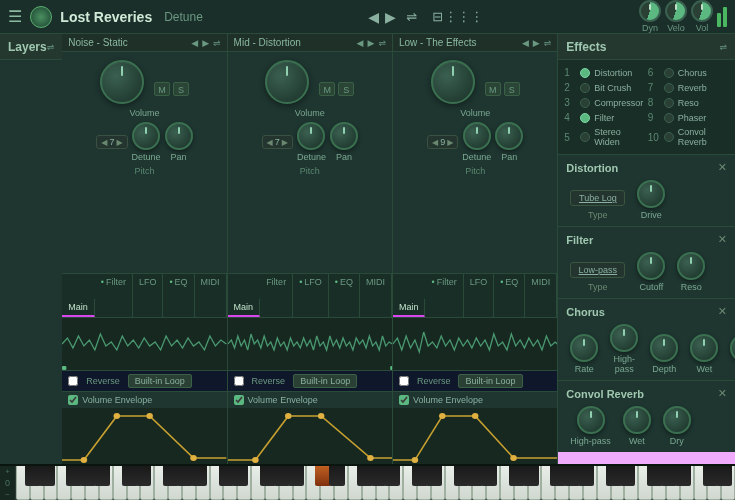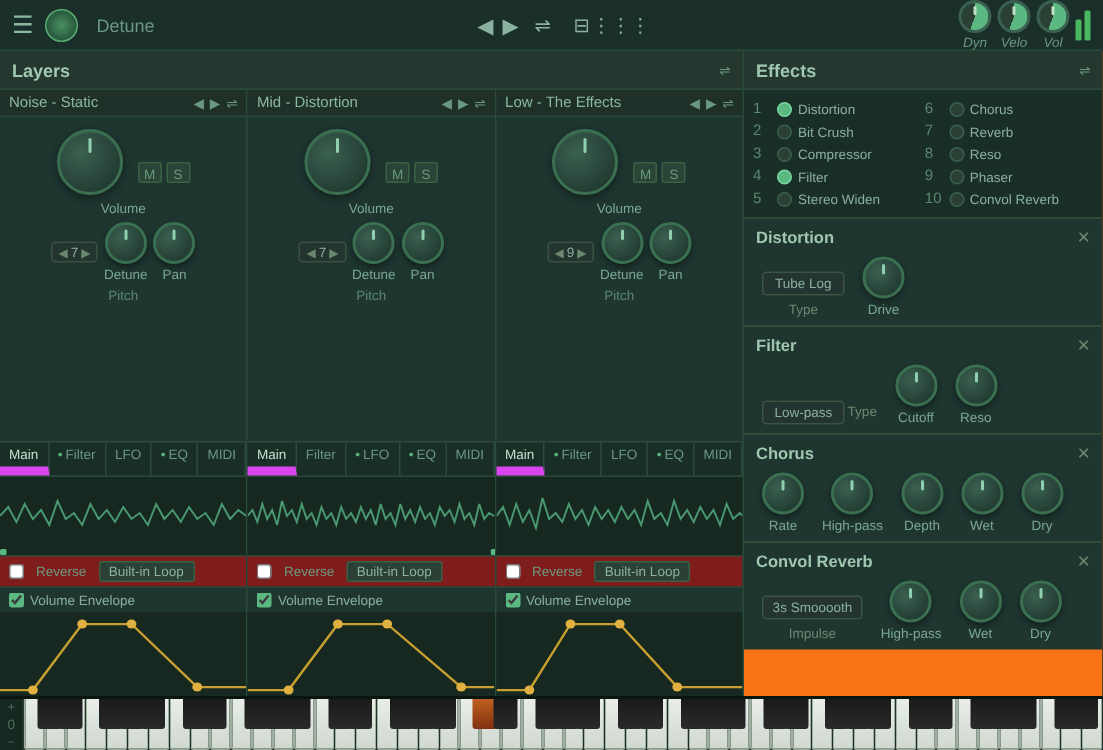--- a/index.html
+++ b/index.html
@@ -45,21 +45,21 @@
       font-size: 12px;
       min-width: 120px;
       text-align: center;
     }
     .top-bar .nav-btn { color: #8ab0a0; cursor: pointer; font-size: 14px; }
     .top-bar .icon-btn {
       width: 20px; height: 20px; display: flex; align-items: center; justify-content: center;
       color: #8ab0a0; cursor: pointer; font-size: 13px;
     }
     .right-controls { display: flex; align-items: center; gap: 4px; }
-    .knob-group { display: flex; flex-direction: column; align-items: center; gap: 1px; font-style: italic; }
+    .knob-group { display: flex; flex-direction: column; align-items: center; gap: 1px; }
     .knob-sm {
       width: 22px; height: 22px; border-radius: 50%;
       background: conic-gradient(#5ab880 0deg, #5ab880 200deg, #2a4035 200deg);
       border: 2px solid #3a6050;
       position: relative;
     }
     .knob-sm::after {
       content: '';
       position: absolute; top: 2px; left: 50%; transform: translateX(-50%);
       width: 2px; height: 6px;
@@ -74,21 +74,21 @@
       display: flex;
       height: calc(500px - 34px - 36px);
     }
 
     
     .layers-panel {
       flex: 0 0 465px;
       background: #1e3530;
       border-right: 1px solid #2a4a3a;
       display: flex;
-      flex-direction: column;
+      flex-direction: row;
     }
     .panel-header {
       display: flex; align-items: center; justify-content: space-between;
       padding: 4px 8px;
       background: #243830;
       border-bottom: 1px solid #2a4a3a;
       height: 26px;
     }
     .panel-title { font-size: 12px; color: #a0c8b0; font-weight: 600; }
     .panel-header-right { display: flex; gap: 6px; }
@@ -167,36 +167,36 @@
     .pitch-arrows { font-size: 8px; color: #6a8870; }
 
     .tab-row {
       display: flex; gap: 0; border-top: 1px solid #2a4a3a; border-bottom: 1px solid #2a4a3a;
       background: #1a2e28;
     }
     .tab-item {
       padding: 3px 6px; font-size: 9px; color: #6a9880; cursor: pointer;
       border-right: 1px solid #2a4a3a;
     }
-    .tab-item.active { color: #c0e0c8; border-bottom: 6px solid #d946ef; }
+    .tab-item.active { color: #c0e0c8; border-bottom: 2px solid #d946ef; margin-top: 25px; }
     .tab-item.dot::before { content: '•'; margin-right: 2px; color: #5ab880; }
 
     
     .waveform-area {
       background: #162820;
       margin: 0;
       height: 52px;
       position: relative;
       overflow: hidden;
     }
     .waveform-svg { width: 100%; height: 100%; }
 
     .loop-controls {
       display: flex; align-items: center; gap: 8px;
-      padding: 3px 6px; background: #7f1d1d;
+      padding: 3px 6px; background: #0f172a;
       font-size: 9px; color: #6a9880;
       border-top: 1px solid #2a4a3a;
     }
     .loop-checkbox { width: 10px; height: 10px; accent-color: #5ab880; }
     .loop-btn {
       padding: 1px 6px; background: #2a4035; border: 1px solid #3a6045;
       border-radius: 2px; font-size: 9px; color: #8ab0a0; cursor: pointer;
     }
 
     .vol-env {
@@ -208,21 +208,21 @@
     .env-area {
       background: #162820;
       height: 56px;
       position: relative;
       overflow: hidden;
     }
 
     
     .effects-panel {
       flex: 1;
-      background: #f97316;
+      background: #f0abfc;
       display: flex;
       flex-direction: column;
       overflow-y: auto;
     }
     .effects-panel::-webkit-scrollbar { width: 4px; }
     .effects-panel::-webkit-scrollbar-track { background: #1a2e2a; }
     .effects-panel::-webkit-scrollbar-thumb { background: #3a6050; border-radius: 2px; }
 
     .effects-list {
       display: grid; grid-template-columns: 1fr 1fr;
@@ -251,21 +251,21 @@
     .effect-subpanel-header {
       display: flex; align-items: center; justify-content: space-between;
       margin-bottom: 6px;
     }
     .effect-subpanel-title { font-size: 11px; font-weight: 600; color: #a0c8b0; }
     .close-x { font-size: 11px; color: #6a8870; cursor: pointer; }
     .effect-controls { display: flex; gap: 12px; align-items: flex-end; padding: 0 4px; }
     .effect-select {
       background: #243530; border: 1px solid #3a5540;
       border-radius: 3px; padding: 2px 6px;
-      font-size: 9px; color: #8ab0a0; text-align: center; min-width: 55px;
+      font-size: 9px; color: #8ab0a0; text-align: center; min-width: 55px; text-decoration: underline;
     }
     .effect-select-label { font-size: 9px; color: #6a8870; margin-top: 2px; text-align: center; }
 
     
     .piano-bar {
       height: 36px;
       background: #0f1e18;
       display: flex;
       align-items: stretch;
       border-top: 2px solid #0a1510;
@@ -300,20 +300,21 @@
       gap: 2px;
     }
     .scroll-arrow { font-size: 8px; color: #4a7060; cursor: pointer; }
   </style>
 </head>
 <body>
 
 <div class="top-bar">
   <span class="hamburger">☰</span>
   <div class="logo-icon"></div>
+  <span class="app-name">Lost Reveries</span>
   <span class="app-sub">Detune</span>
   <div class="preset-bar">
     <span class="nav-btn">◀</span>
     <span class="nav-btn">▶</span>
     <span class="icon-btn">⇌</span>
     <span class="icon-btn">⊟</span>
     <span class="icon-btn">⋮⋮⋮</span>
   </div>
   <div class="right-controls">
     <div class="knob-group">
@@ -639,21 +640,21 @@
         </div>
       </div>
     </div>
 
     <div class="effect-subpanel">
       <div class="effect-subpanel-header">
         <span class="effect-subpanel-title">Filter</span>
         <span class="close-x">✕</span>
       </div>
       <div class="effect-controls">
-        <div style="display:flex;align-items:flex-start;gap:2px;">
+        <div style="display:flex;flex-direction:column;align-items:center;gap:2px;">
           <div class="effect-select">Low-pass</div>
           <span class="effect-select-label">Type</span>
         </div>
         <div class="knob-container">
           <div class="knob-medium"></div>
           <span class="knob-label">Cutoff</span>
         </div>
         <div class="knob-container">
           <div class="knob-medium"></div>
           <span class="knob-label">Reso</span>
@@ -689,24 +690,20 @@
         </div>
       </div>
     </div>
 
     <div class="effect-subpanel">
       <div class="effect-subpanel-header">
         <span class="effect-subpanel-title">Convol Reverb</span>
         <span class="close-x">✕</span>
       </div>
       <div class="effect-controls">
-        <div style="display:flex;flex-direction:column;align-items:center;gap:2px;">
-          <div class="effect-select">3s Smooooth</div>
-          <span class="effect-select-label">Impulse</span>
-        </div>
         <div class="knob-container">
           <div class="knob-medium"></div>
           <span class="knob-label">High-pass</span>
         </div>
         <div class="knob-container">
           <div class="knob-medium"></div>
           <span class="knob-label">Wet</span>
         </div>
         <div class="knob-container">
           <div class="knob-medium"></div>

